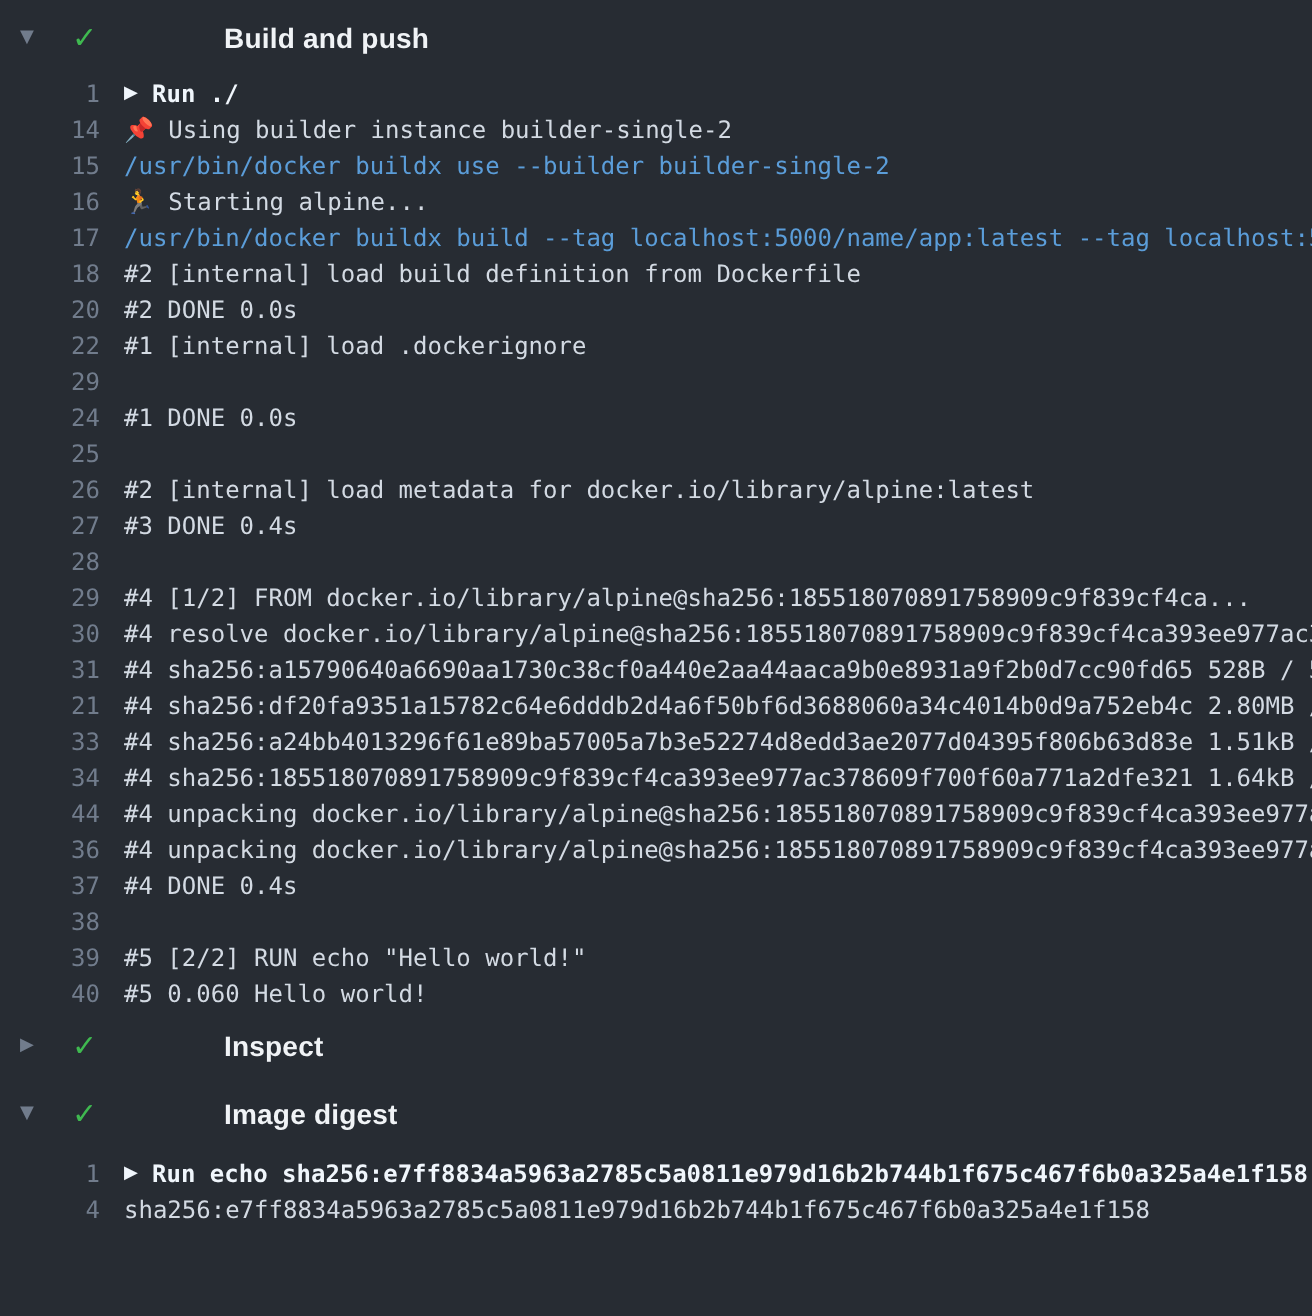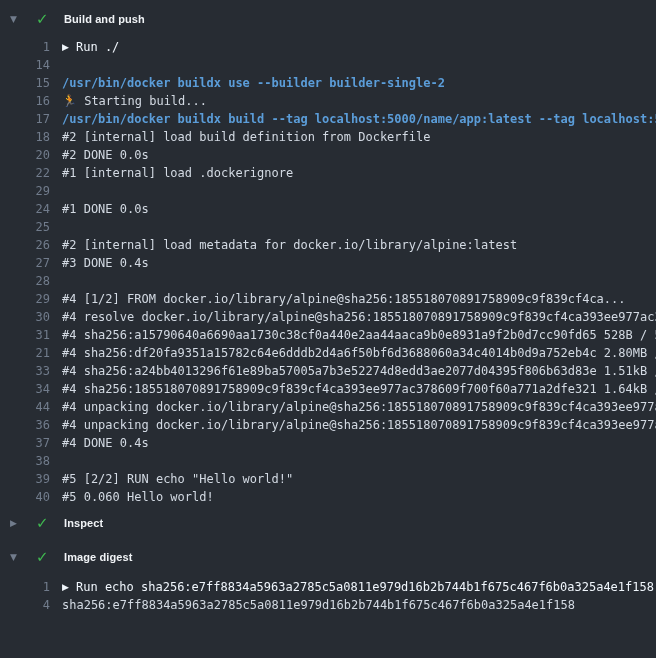--- a/index.html
+++ b/index.html
@@ -15,58 +15,58 @@
   }
   .caret{
     width:26px;flex:none;font-size:9px;color:var(--muted);
     font-family:"DejaVu Sans",sans-serif;
   }
   .check{
     width:28px;flex:none;font-size:15px;font-weight:700;color:var(--green);
     font-family:"DejaVu Sans",sans-serif;line-height:1;
   }
   .title{
-    color:var(--title);font-weight:700;font-size:11px;letter-spacing:.1px;
+    color:var(--title);font-weight:700;font-size:14px;letter-spacing:.1px;margin-left:48px;
   }
   .lines{padding:2px 0 0 0;}
   .section-image-digest .lines{padding-top:4px;}
   .line{
     display:flex;align-items:center;height:18px;line-height:18px;
     font-family:"DejaVu Sans Mono",monospace;font-size:12px;
     white-space:pre;overflow:hidden;
   }
   .num{
     width:50px;flex:none;text-align:right;color:var(--muted);
     user-select:none;
   }
   .txt{margin-left:12px;flex:none;white-space:pre;}
   .run-caret{
     display:inline-block;width:14px;font-size:9px;color:var(--white);
     font-family:"DejaVu Sans",sans-serif;vertical-align:middle;
   }
   .t-plain{color:var(--fg);}
-  .t-info{color:var(--blue);font-weight:700;}
-  .t-cmd{color:var(--white);font-weight:400;}
+  .t-info{color:var(--blue);font-weight:400;}
+  .t-cmd{color:var(--white);font-weight:700;}
   .t-empty{color:var(--fg);}
 </style>
 </head>
 <body>
 
 <main id="log-root">
     <section class="section section-build-and-push">
       <div class="section-header">
         <span class="caret">▼</span>
         <span class="check">✓</span>
         <span class="title">Build and push</span>
       </div>
       <div class="lines">
         <div class="line"><span class="num">1</span><span class="txt"><span class="run-caret">▶</span><span class="t-cmd">Run ./</span></span></div>
-        <div class="line"><span class="num">14</span></div>
+        <div class="line"><span class="num">14</span><span class="txt"><span class="t-plain">📌 Using builder instance builder-single-2</span></span></div>
         <div class="line"><span class="num">15</span><span class="txt"><span class="t-info">/usr/bin/docker buildx use --builder builder-single-2</span></span></div>
-        <div class="line"><span class="num">16</span><span class="txt"><span class="t-plain">🏃 Starting build...</span></span></div>
+        <div class="line"><span class="num">16</span><span class="txt"><span class="t-plain">🏃 Starting alpine...</span></span></div>
         <div class="line"><span class="num">17</span><span class="txt"><span class="t-info">/usr/bin/docker buildx build --tag localhost:5000/name/app:latest --tag localhost:50</span></span></div>
         <div class="line"><span class="num">18</span><span class="txt"><span class="t-plain">#2 [internal] load build definition from Dockerfile</span></span></div>
         <div class="line"><span class="num">20</span><span class="txt"><span class="t-plain">#2 DONE 0.0s</span></span></div>
         <div class="line"><span class="num">22</span><span class="txt"><span class="t-plain">#1 [internal] load .dockerignore</span></span></div>
         <div class="line"><span class="num">29</span></div>
         <div class="line"><span class="num">24</span><span class="txt"><span class="t-plain">#1 DONE 0.0s</span></span></div>
         <div class="line"><span class="num">25</span><span class="txt"><span class="t-empty"></span></span></div>
         <div class="line"><span class="num">26</span><span class="txt"><span class="t-plain">#2 [internal] load metadata for docker.io/library/alpine:latest</span></span></div>
         <div class="line"><span class="num">27</span><span class="txt"><span class="t-plain">#3 DONE 0.4s</span></span></div>
         <div class="line"><span class="num">28</span><span class="txt"><span class="t-empty"></span></span></div>

